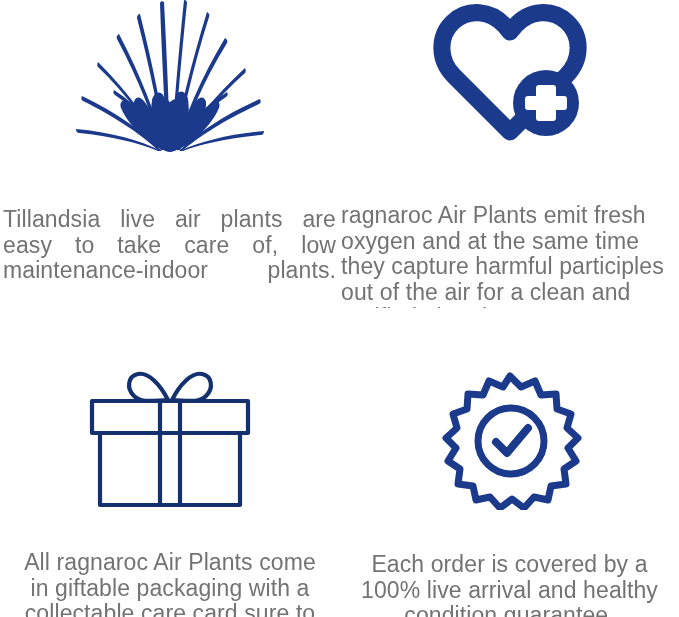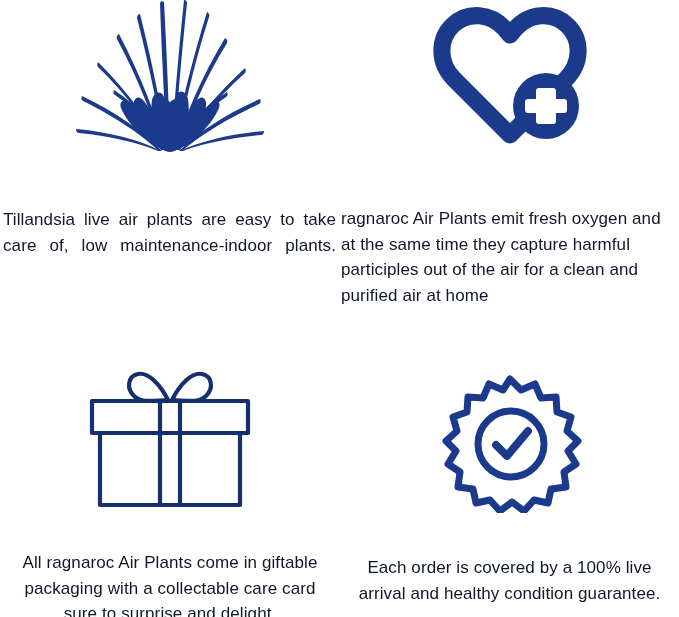--- a/index.html
+++ b/index.html
@@ -39,22 +39,22 @@
   }
   .icon-well svg { display: block; }
 
   .cell-plant  .icon-well { height: 152px; }
   .cell-oxygen .icon-well { height: 152px; }
   .cell-gift   .icon-well { height: 205px; padding-top: 52px; }
   .cell-badge  .icon-well { height: 205px; padding-top: 62px; }
 
   
   .caption {
-    color: #0f172a;
-    font-size: 17px;
+    color: #737373;
+    font-size: 23px;
     line-height: 25.5px;
     letter-spacing: 0.1px;
     width: 100%;
   }
   .cell-plant .caption {
     text-align: justify;
     text-align-last: justify;
     padding: 0 4px 0 3px;
     margin-top: 55px;
   }

